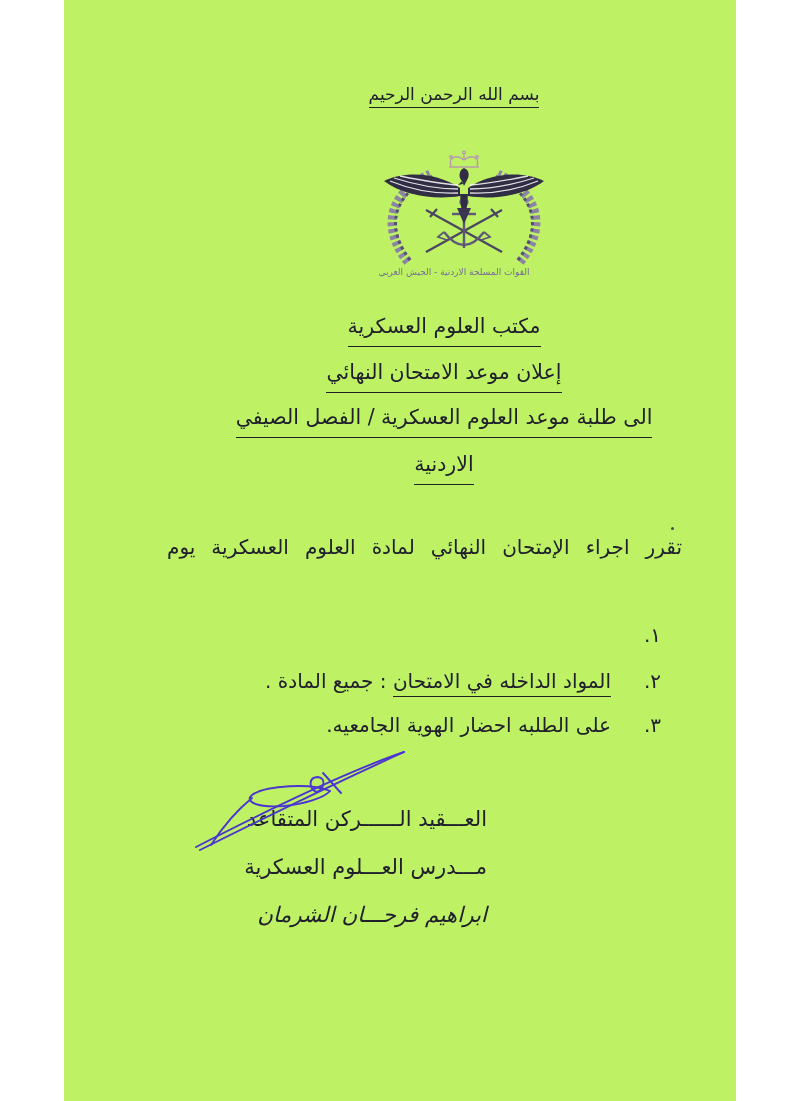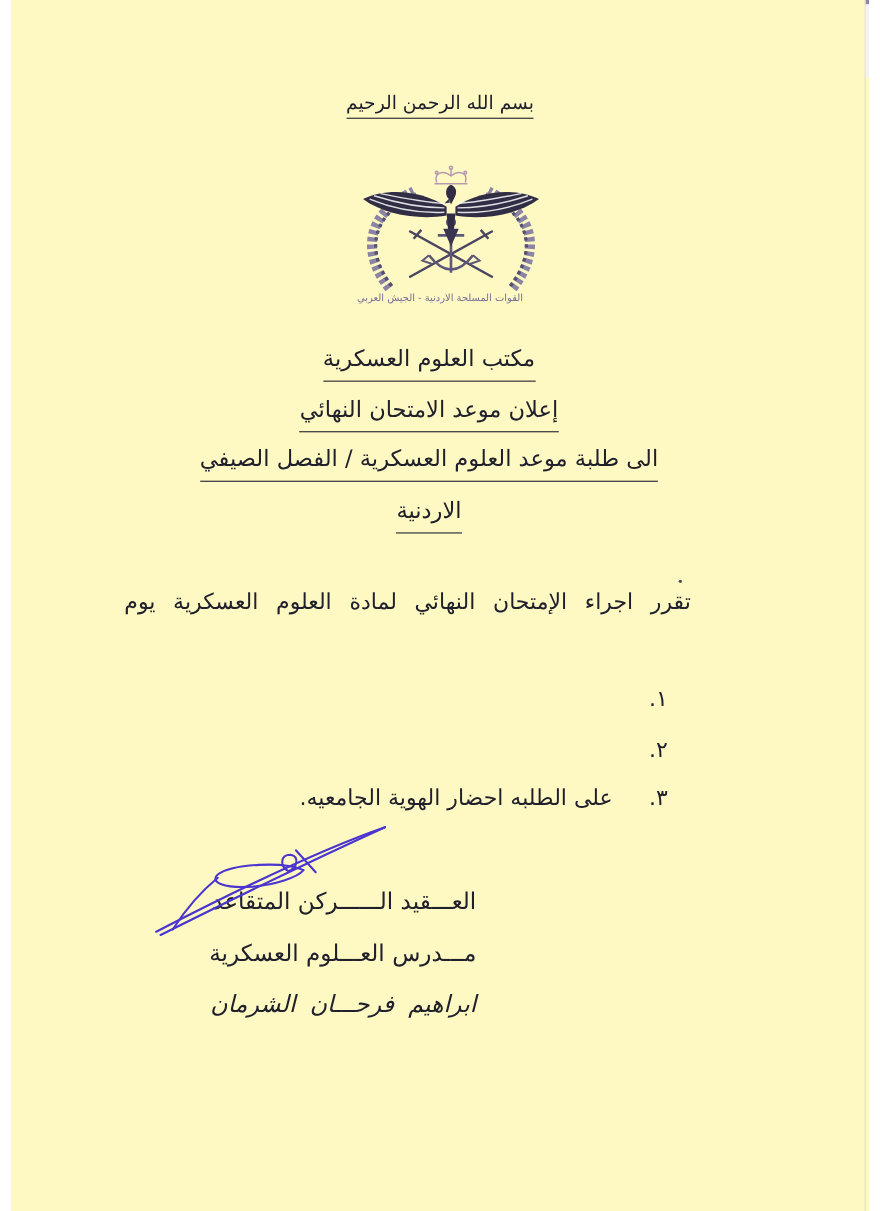--- a/index.html
+++ b/index.html
@@ -4,22 +4,22 @@
 <style>
   :root{
     --ink:#20202c;
     --signature-ink:#4b35cf;
     --emblem-tone:#8b84a4;
   }
   *{margin:0;padding:0;box-sizing:border-box;}
   html,body{background:#ffffff;}
   body{font-family:"DejaVu Sans",sans-serif;color:var(--ink);}
   .page{
-    position:relative;width:780px;height:1101px;margin:0 auto;
-    background:#fef9c3;overflow:hidden;direction:rtl;
+    position:relative;width:672px;height:1101px;margin:0 auto;
+    background:#bef264;overflow:hidden;direction:rtl;
   }
   
   .edge-line{position:absolute;left:776px;top:0;width:1px;height:1101px;background:#c9c9d2;opacity:.55;}
   .corner-mark{position:absolute;left:777px;top:0;width:23px;height:4px;background:linear-gradient(to left,#3e3e74,#8c8cb0);}
   .corner-shade{position:absolute;left:777px;top:4px;width:23px;height:66px;background:#f3f3f6;}
   .speck{position:absolute;left:607px;top:527px;width:3px;height:3px;border-radius:50%;background:#4a4a55;}
 
   .basmala{
     position:absolute;top:84px;left:0;width:780px;text-align:center;
     font-size:17px;letter-spacing:.3px;
@@ -52,21 +52,21 @@
   .list-row{
     position:absolute;right:203px;display:flex;direction:rtl;
     font-size:20px;line-height:34px;gap:30px;white-space:nowrap;
   }
   .r0{top:618px;} .r1{top:664px;} .r2{top:708px;}
   .list-num{min-width:20px;}
   .list-text .u{border-bottom:1.5px solid var(--ink);padding-bottom:3px;}
 
   .signoff{position:absolute;left:131px;top:797px;width:292px;direction:rtl;}
   .signoff-line{height:48px;line-height:44px;font-size:21px;text-align:right;white-space:nowrap;}
-  .signoff-line.name{font-style:italic;font-size:21.5px;font-family:Liberation Mono, monospace;}
+  .signoff-line.name{font-style:italic;font-size:21.5px;}
 
   .signature{position:absolute;left:126px;top:746px;width:250px;height:108px;z-index:5;pointer-events:none;}
 </style>
 </head>
 <body>
 
 <div class="page">
 
   <div class="edge-line"></div>
   <div class="corner-mark"></div>
@@ -148,20 +148,21 @@
   <div class="body-par">
     <div class="body-line">تقرر اجراء الإمتحان النهائي لمادة العلوم العسكرية يوم</div>
   </div>
 
   <div class="list">
     <div class="list-row r0">
       <span class="list-num">١.</span>
     </div>
     <div class="list-row r1">
       <span class="list-num">٢.</span>
+      <span class="list-text"><span class="u">المواد الداخله في الامتحان</span><span> : جميع المادة .</span></span>
     </div>
     <div class="list-row r2">
       <span class="list-num">٣.</span>
       <span class="list-text"><span class="u"></span><span>على الطلبه احضار الهوية الجامعيه.</span></span>
     </div>
   </div>
 
   <svg class="signature" viewBox="0 0 250 108" aria-hidden="true">
     <g stroke="var(--signature-ink)" stroke-width="1.9" fill="none" stroke-linecap="round">
       <path d="M6,101 C70,68 150,28 214,6"></path>

